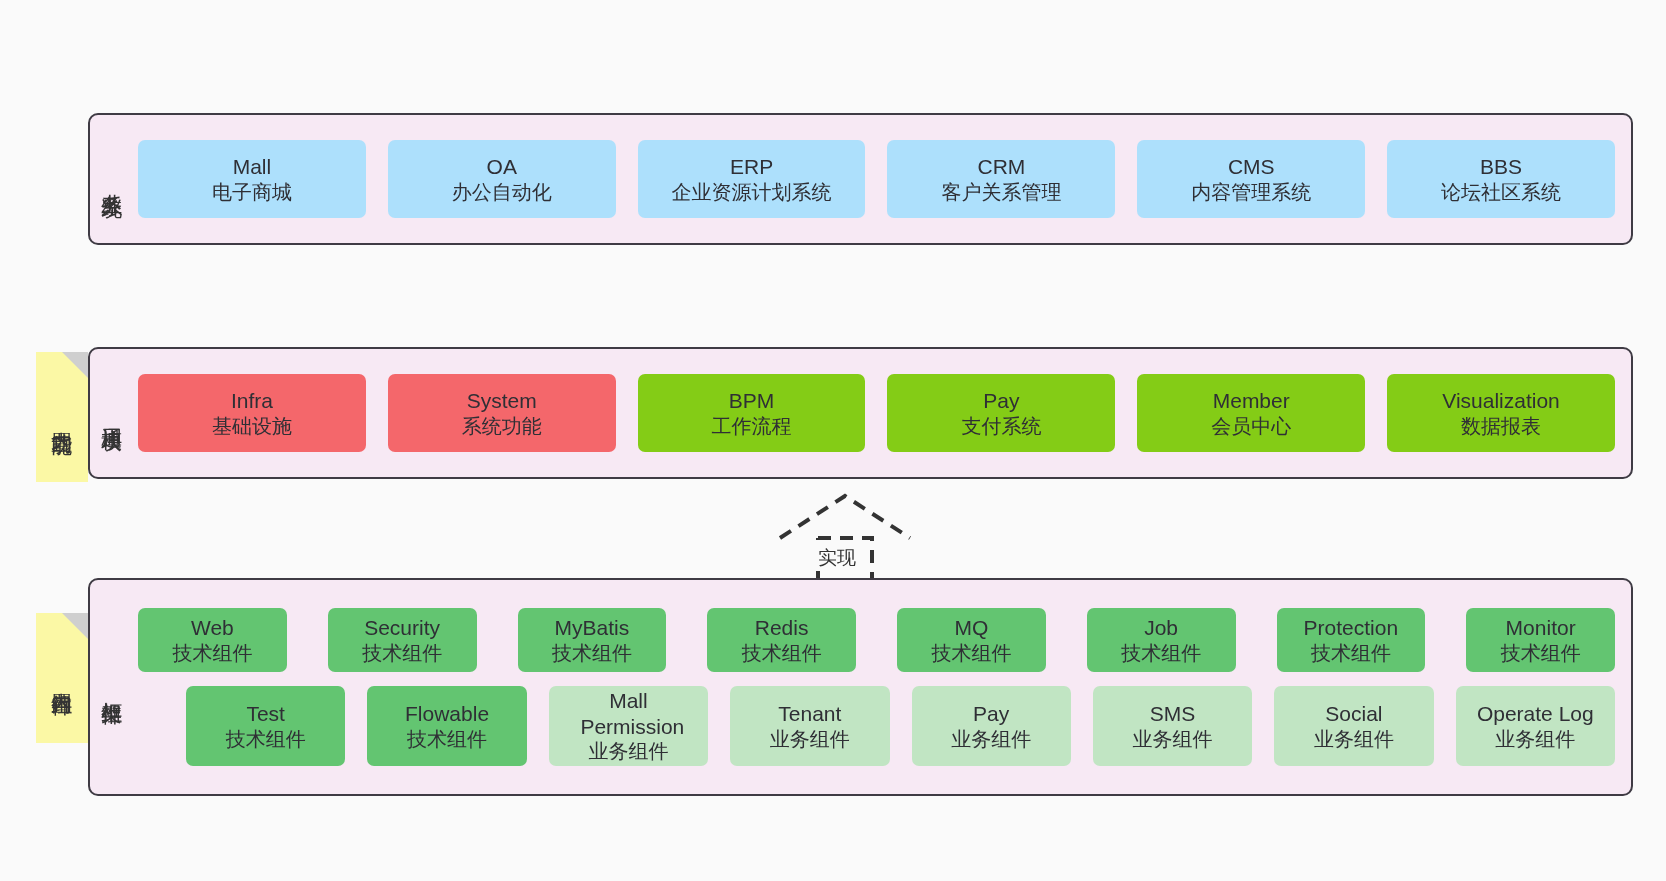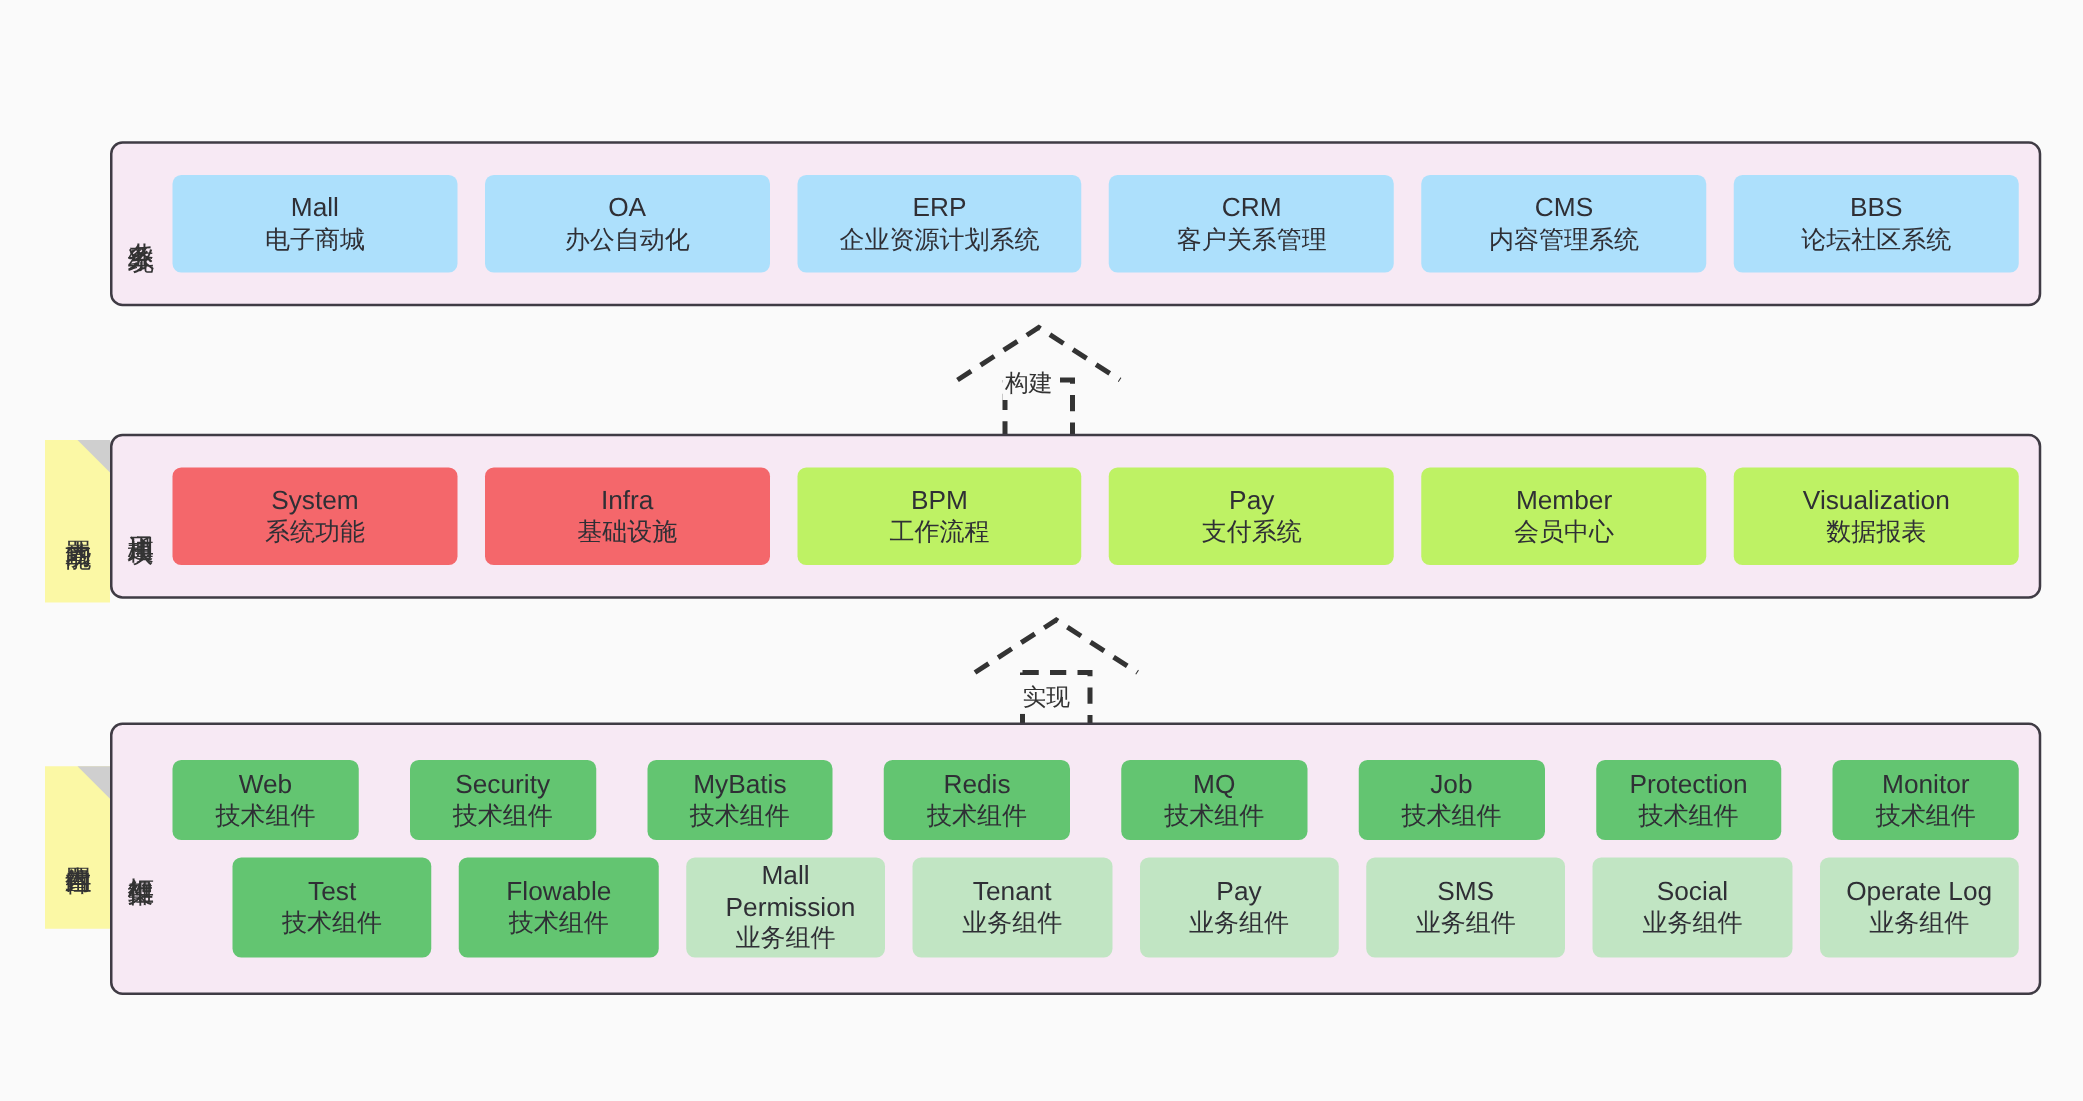--- a/index.html
+++ b/index.html
@@ -81,21 +81,21 @@
     color: #2f2f35;
   }
   .card .t2 {
     font-size: 20px;
     color: #2f2f35;
   }
 
   
   .c-blue        { background: #ade0fc; }
   .c-red-strong  { background: #f4676b; }
-  .c-red-light   { background: #bef264; }
+  .c-red-light   { background: #84cc16; }
   .c-green-strong{ background: #63c571; }
   .c-green-light { background: #c1e5c3; }
 
   
   .note {
     position: absolute;
     background: #fbf8a5;
     display: flex;
     align-items: center;
     justify-content: center;
@@ -164,44 +164,37 @@
           <span class="t2">内容管理系统</span>
         </div>
         <div class="card c-blue">
           <span class="t1">BBS</span>
           <span class="t2">论坛社区系统</span>
         </div>
       </div>
     </div>
   </div>
 
-  <div class="arrow" style="left:756px; top:258px; width:150px; height:92px;">
-    <svg width="150" height="92" viewBox="0 0 150 92" aria-hidden="true">
-      <path d="M 10 46 L 75 4 L 140 46" fill="none" stroke="#333333" stroke-width="4" stroke-dasharray="13,9" stroke-linecap="butt"></path>
-      <path d="M 48 46 L 102 46 L 102 92 L 48 92 L 48 46" fill="none" stroke="#333333" stroke-width="4" stroke-dasharray="13,9" stroke-linecap="butt"></path>
-    </svg>
-    <span class="arrow-label" style="left:46px; top:36px;">构建</span>
-  </div>
 
   <div class="note" style="left:36px; top:352px; width:52px; height:130px;">
     <span class="fold"></span>
     <span>内置功能</span>
   </div>
 
   <div class="layer" style="left:88px; top:347px; width:1545px; height:132px;">
     <div class="layer-label">通用模块</div>
     <div class="layer-body">
       <div class="row" style="height:78px;">
         <div class="card c-red-strong">
+          <span class="t1">Infra</span>
+          <span class="t2">基础设施</span>
+        </div>
+        <div class="card c-red-strong">
           <span class="t1">System</span>
           <span class="t2">系统功能</span>
-        </div>
-        <div class="card c-red-strong">
-          <span class="t1">Infra</span>
-          <span class="t2">基础设施</span>
         </div>
         <div class="card c-red-light">
           <span class="t1">BPM</span>
           <span class="t2">工作流程</span>
         </div>
         <div class="card c-red-light">
           <span class="t1">Pay</span>
           <span class="t2">支付系统</span>
         </div>
         <div class="card c-red-light">

